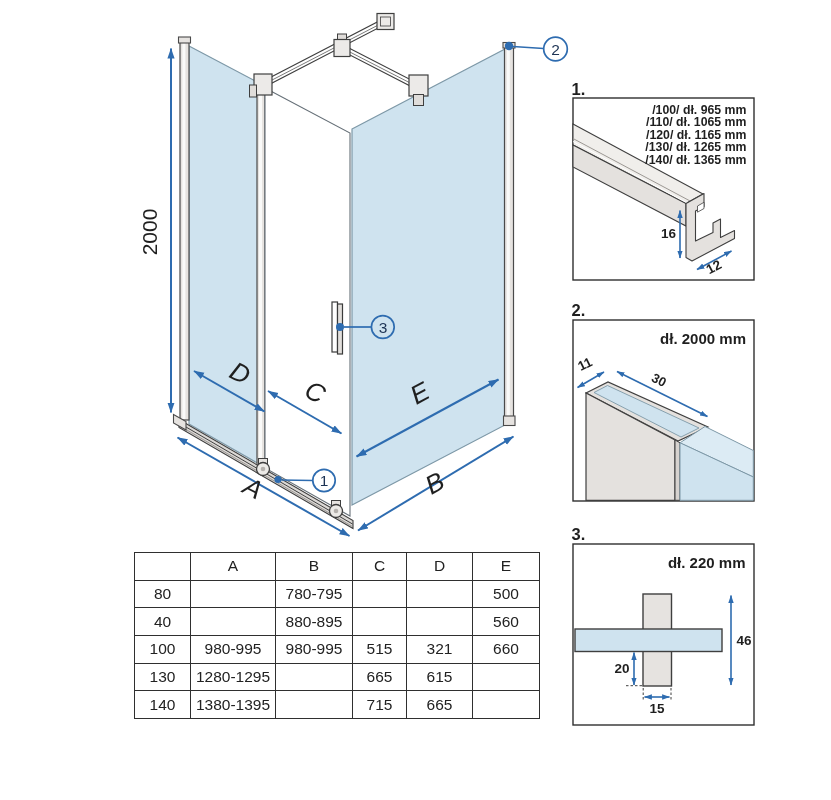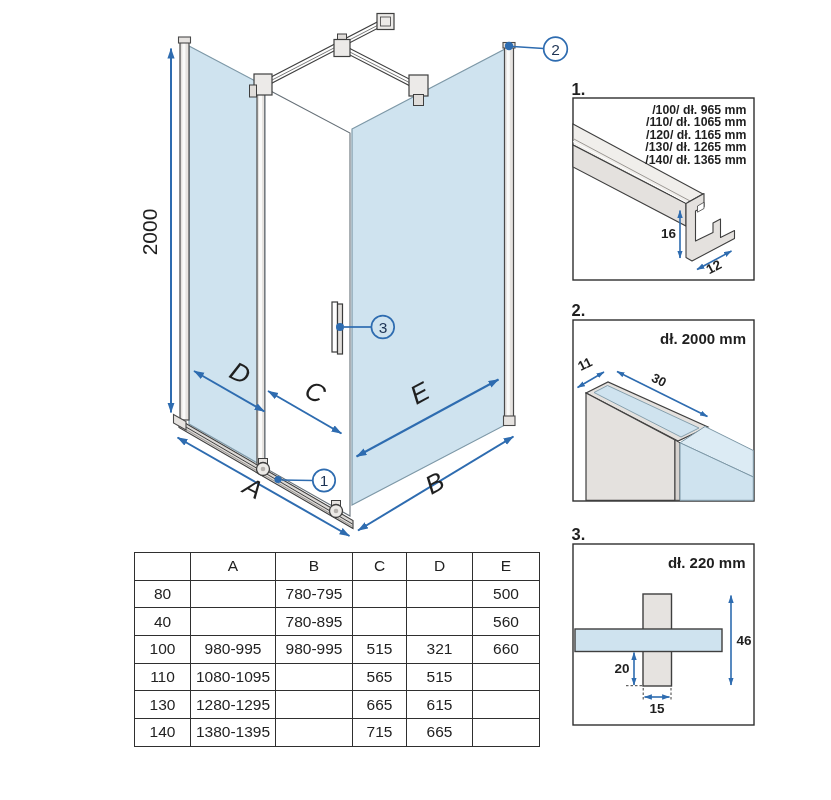--- a/index.html
+++ b/index.html
@@ -251,42 +251,34 @@
       <td>80</td>
       <td></td>
       <td>780-795</td>
       <td></td>
       <td></td>
       <td>500</td>
     </tr>
     <tr>
       <td>40</td>
       <td></td>
-      <td>780-895</td>
+      <td>880-895</td>
       <td></td>
       <td></td>
       <td>560</td>
     </tr>
     <tr>
       <td>100</td>
       <td>980-995</td>
       <td>980-995</td>
       <td>515</td>
       <td>321</td>
       <td>660</td>
     </tr>
     <tr>
-      <td>110</td>
-      <td>1080-1095</td>
-      <td></td>
-      <td>565</td>
-      <td>515</td>
-      <td></td>
-    </tr>
-    <tr>
       <td>130</td>
       <td>1280-1295</td>
       <td></td>
       <td>665</td>
       <td>615</td>
       <td></td>
     </tr>
     <tr>
       <td>140</td>
       <td>1380-1395</td>

